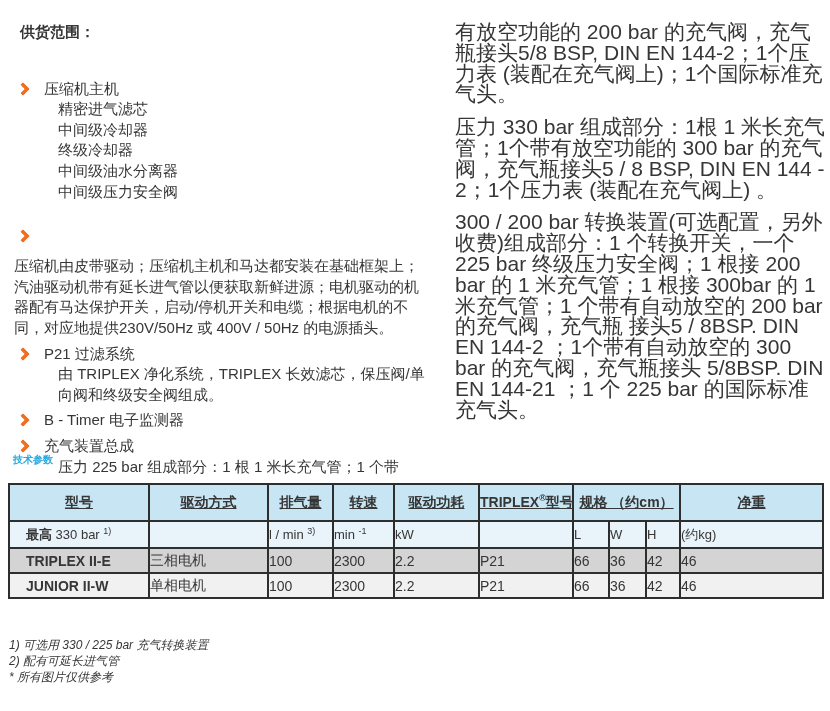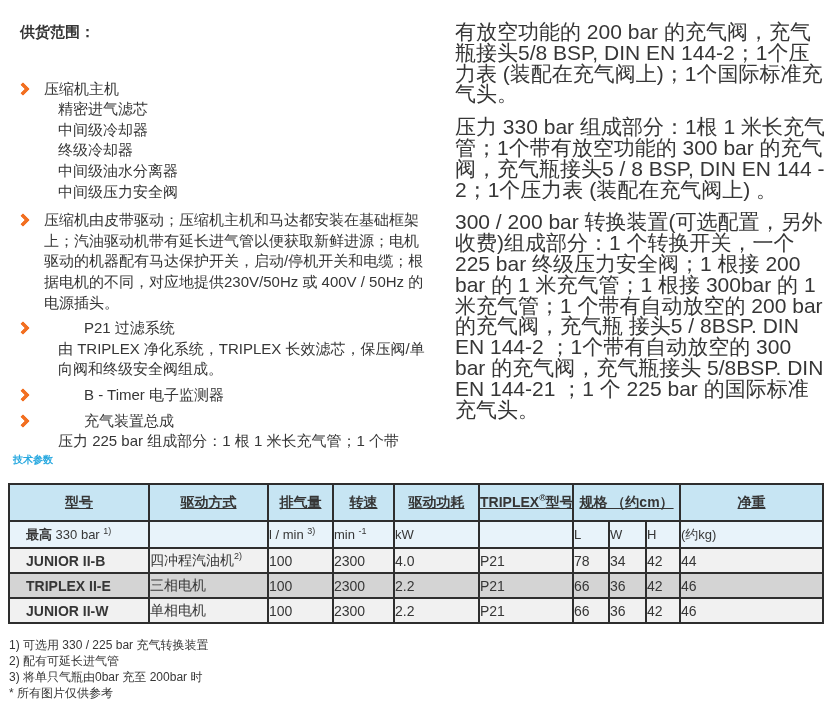--- a/index.html
+++ b/index.html
@@ -23,42 +23,42 @@
   .col-left{font-size:15px;line-height:20.6px;}
   .col-right{font-size:21px;line-height:20.8px;}
   .supply-title{font-weight:bold;font-size:15px;margin-bottom:4px;margin-left:6px;}
   .li{display:flex;align-items:flex-start;margin-top:36px;}
   .li .chev{flex:0 0 30px;position:relative;height:20px;}
   .chev::before{content:"";position:absolute;left:4px;top:5px;width:6px;height:6px;
     border-top:4px solid var(--orange);border-right:4px solid var(--orange);
     transform:rotate(45deg);border-radius:1px;}
   .li .txt{flex:1;}
   .sub{padding-left:44px;}
-  .gap-s{margin-top:5px;gap:40px;}
-  .gap-m{margin-top:8px;}
+  .gap-s{margin-top:5px;}
+  .gap-m{margin-top:24px;flex-direction:column;}
   .rp{margin-bottom:12px;}
 
   
   .tech-heading{position:absolute;left:13px;top:453px;font-size:10px;font-weight:bold;color:var(--blue);}
   table.tech{position:absolute;left:8px;top:483px;border-collapse:collapse;table-layout:fixed;width:814px;}
   table.tech td,table.tech th{border:2px solid var(--tbl-border);vertical-align:middle;
     font-size:14px;color:var(--ink);overflow:hidden;white-space:nowrap;}
   table.tech th{background:var(--hdr-bg);font-weight:bold;height:37px;text-decoration:underline;}
   tr.units td{background:var(--units-bg);height:27px;font-size:13px;}
   tr.body-row td{height:25px;}
   tr.row-light td{background:var(--row-light);}
   tr.row-dark td{background:var(--row-dark);}
   td.cell-model,th.cell-model{text-align:left;padding-left:8px;}
   td.cell-model{font-weight:bold;padding-left:16px;}
   tr.units td.cell-model{font-weight:normal;}
   tr.units td.cell-model b{font-weight:bold;}
   sup{font-size:9px;vertical-align:super;line-height:0;}
 
   
-  .footnotes{position:absolute;left:9px;top:637px;font-size:12px;line-height:16px;color:var(--ink);}
+  .footnotes{position:absolute;left:9px;top:637px;font-size:12px;line-height:16px;color:var(--ink);font-style:italic;}
 </style>
 </head>
 <body>
 
 <div class="page">
 
   <div class="col-left">
     <div class="supply-title">供货范围：</div>
 
     <div class="li">
@@ -131,32 +131,20 @@
       <td></td>
       <td><span>l / min </span><sup>3)</sup></td>
       <td><span>min </span><sup>-1</sup></td>
       <td>kW</td>
       <td></td>
       <td>L</td>
       <td>W</td>
       <td>H</td>
       <td>(约kg)</td>
     </tr>
-    <tr class="body-row row-light">
-      <td class="cell-model">JUNIOR II-B</td>
-      <td><span>四冲程汽油机</span><sup>2)</sup></td>
-      <td>100</td>
-      <td>2300</td>
-      <td>4.0</td>
-      <td>P21</td>
-      <td>78</td>
-      <td>34</td>
-      <td>42</td>
-      <td>44</td>
-    </tr>
     <tr class="body-row row-dark">
       <td class="cell-model">TRIPLEX II-E</td>
       <td><span>三相电机</span><sup></sup></td>
       <td>100</td>
       <td>2300</td>
       <td>2.2</td>
       <td>P21</td>
       <td>66</td>
       <td>36</td>
       <td>42</td>
@@ -173,17 +161,16 @@
       <td>36</td>
       <td>42</td>
       <td>46</td>
     </tr>
   </tbody>
     </table>
 
   <div class="footnotes">
     <div>1) 可选用  330 / 225 bar 充气转换装置</div>
     <div>2) 配有可延长进气管</div>
-    <div>3) 将单只气瓶由0bar 充至 200bar 时</div>
     <div>*  所有图片仅供参考</div>
   </div>
 
 </div>
 
 </body></html>

